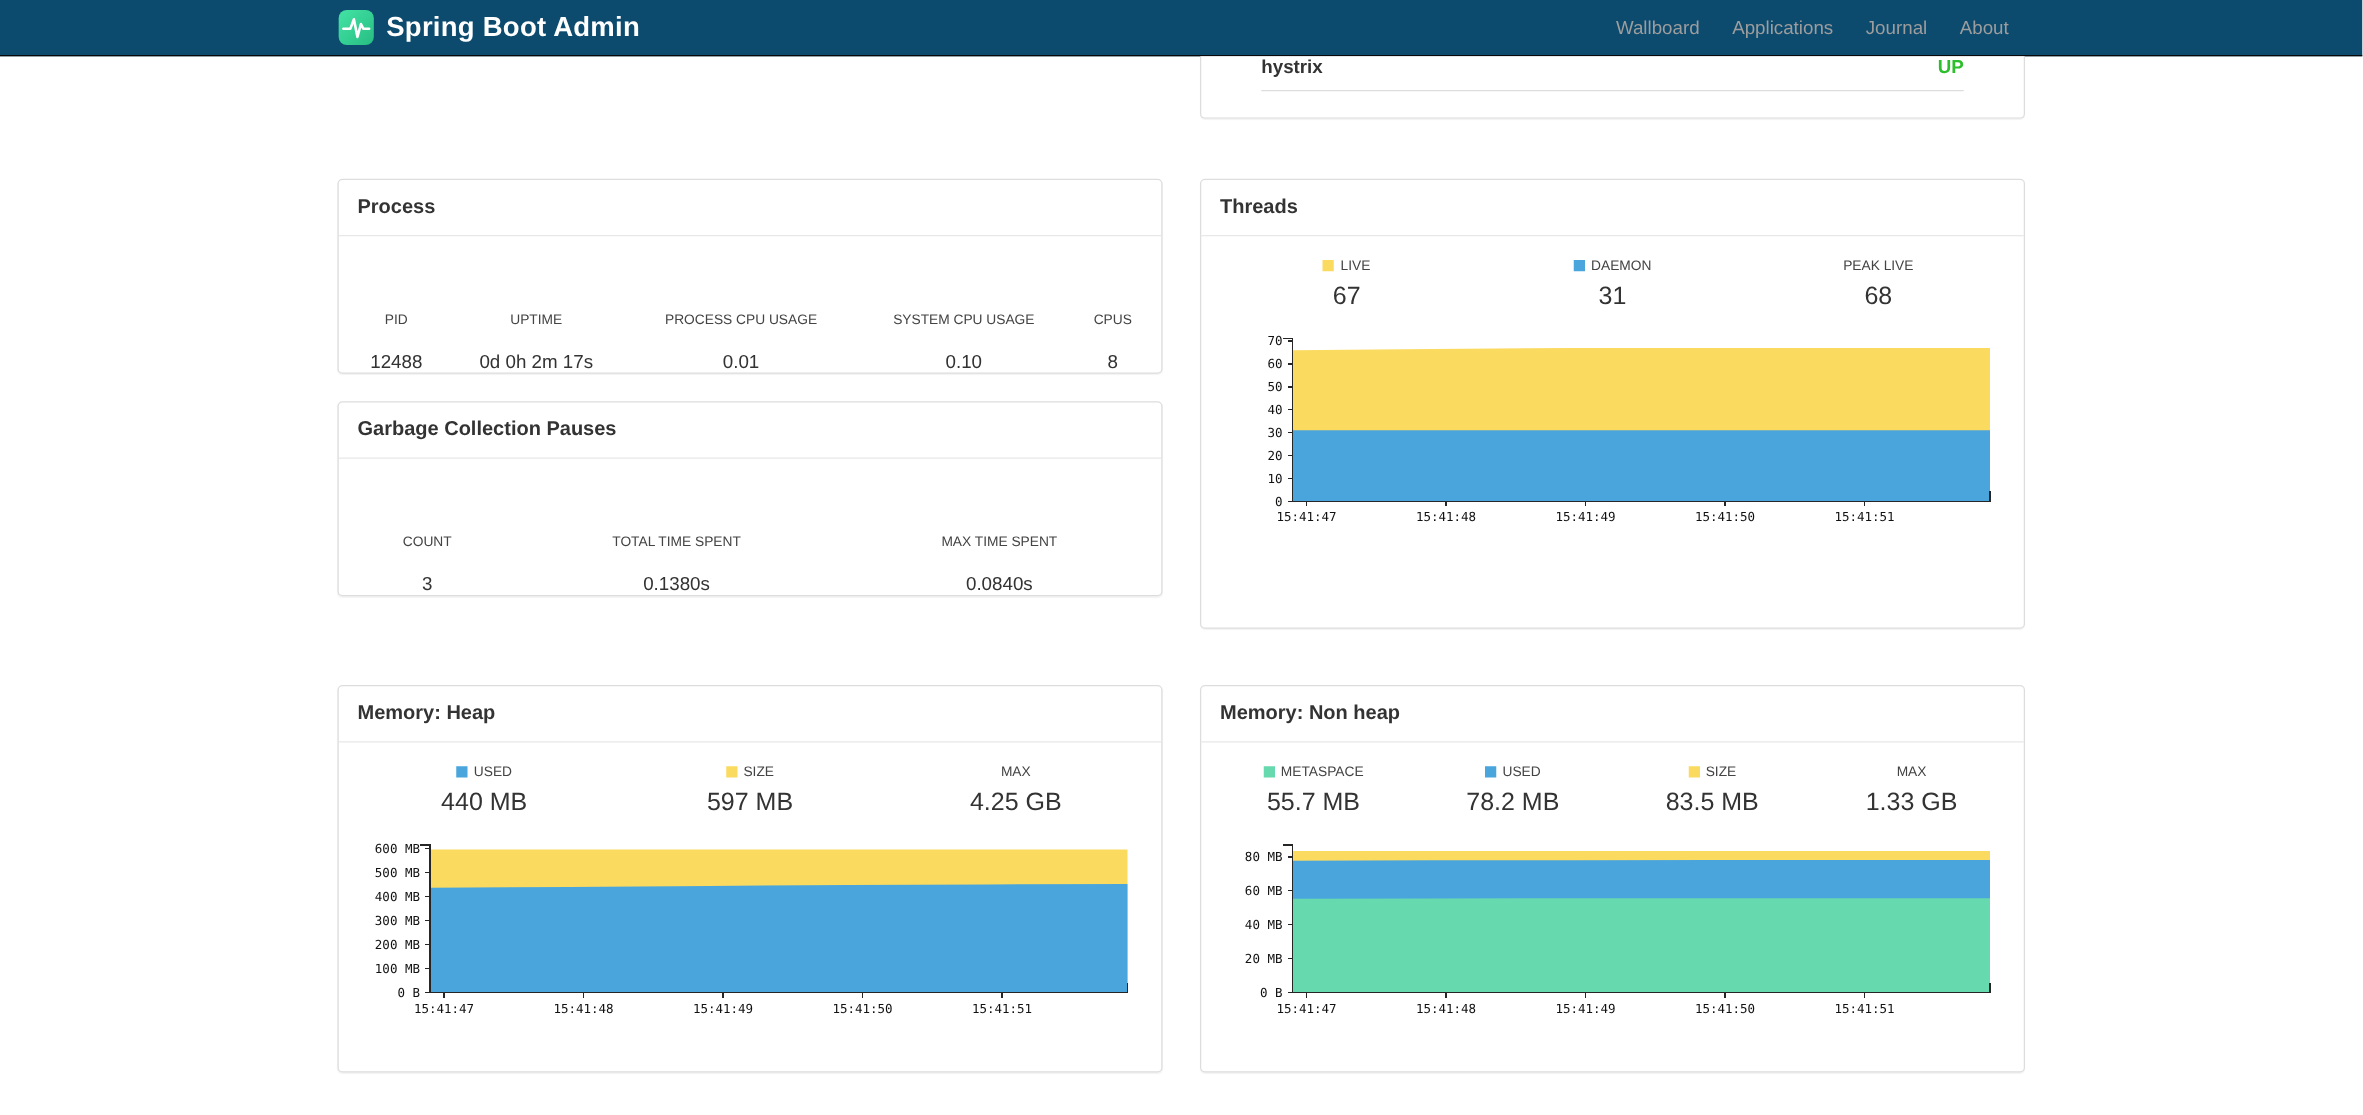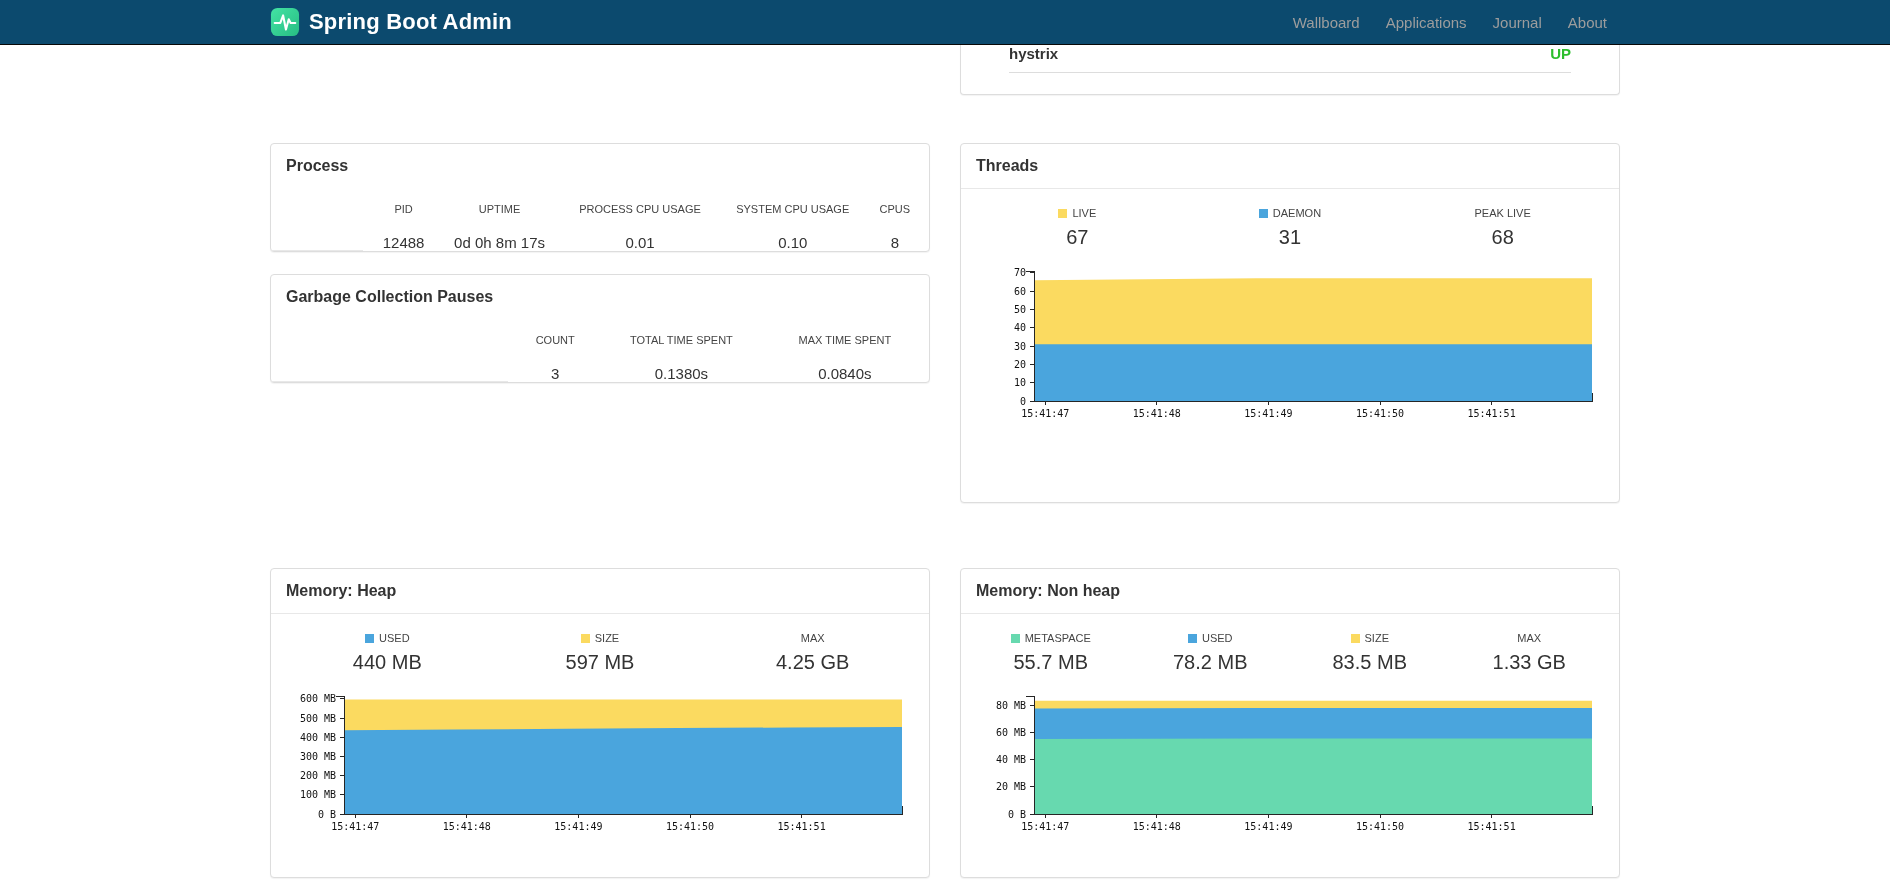--- a/index.html
+++ b/index.html
@@ -13,33 +13,33 @@
   .nav-inner{display:flex;align-items:center;justify-content:space-between;height:100%}
   .brand{display:flex;align-items:center;gap:9px;text-decoration:none;cursor:pointer}
   .brand-text{color:#fff;font-size:22px;font-weight:bold;letter-spacing:.2px}
   .nav-links{display:flex}
   .nav-links a{color:#9d9d9d;font-size:15px;padding:0 13px;cursor:pointer;text-decoration:none}
 
   
   .content-row{display:flex;gap:30px}
   .col{width:660px;flex:none}
   .row-main{margin-top:48px}
-  .row-memory{margin-top:65px}
+  .row-memory{margin-top:45px}
 
   
   .panel{background:#fff;border:1px solid #ddd;border-radius:4px;box-shadow:0 1px 1px rgba(0,0,0,.05)}
   .panel-cut{border-top:none;border-radius:0 0 4px 4px}
   .app-row{display:flex;justify-content:space-between;align-items:center;
            margin:0 48px;padding:0 0 10px;border-bottom:1px solid #ddd}
   .app-name{font-weight:bold;font-size:15px;cursor:pointer}
   .status-up{font-weight:bold;font-size:15px}
   .app-spacer{height:21px}
 
   .panel-heading{padding:13px 15px;font-size:16px;font-weight:bold;border-bottom:1px solid #e8e8e8}
-  .panel-small{height:109px;display:flex;flex-direction:row}
+  .panel-small{height:156px;display:flex;flex-direction:column}
   .panel-small .panel-body{flex:1;display:flex;align-items:flex-end;padding:0 6px}
 
   .stats{display:table;width:100%;table-layout:auto}
   .stat-cell{display:table-cell;text-align:center;padding:0 10px;vertical-align:middle}
   .stat-label{font-size:11px;color:#444;white-space:nowrap}
   .stat-value{font-size:15px;margin-top:19px;white-space:nowrap}
 
   .panel-threads{height:360px}
   .panel-memory{height:310px}
   .legend{display:table;width:100%;table-layout:fixed;padding:18px 10px 0}
@@ -101,21 +101,21 @@
       <div class="panel panel-small">
         <div class="panel-heading">Process</div>
         <div class="panel-body">
           <div class="stats">
             <div class="stat-cell">
               <div class="stat-label">PID</div>
               <div class="stat-value">12488</div>
             </div>
             <div class="stat-cell">
               <div class="stat-label">UPTIME</div>
-              <div class="stat-value">0d 0h 8m 17s</div>
+              <div class="stat-value">0d 0h 2m 17s</div>
             </div>
             <div class="stat-cell">
               <div class="stat-label">PROCESS CPU USAGE</div>
               <div class="stat-value">0.01</div>
             </div>
             <div class="stat-cell">
               <div class="stat-label">SYSTEM CPU USAGE</div>
               <div class="stat-value">0.10</div>
             </div>
             <div class="stat-cell">

